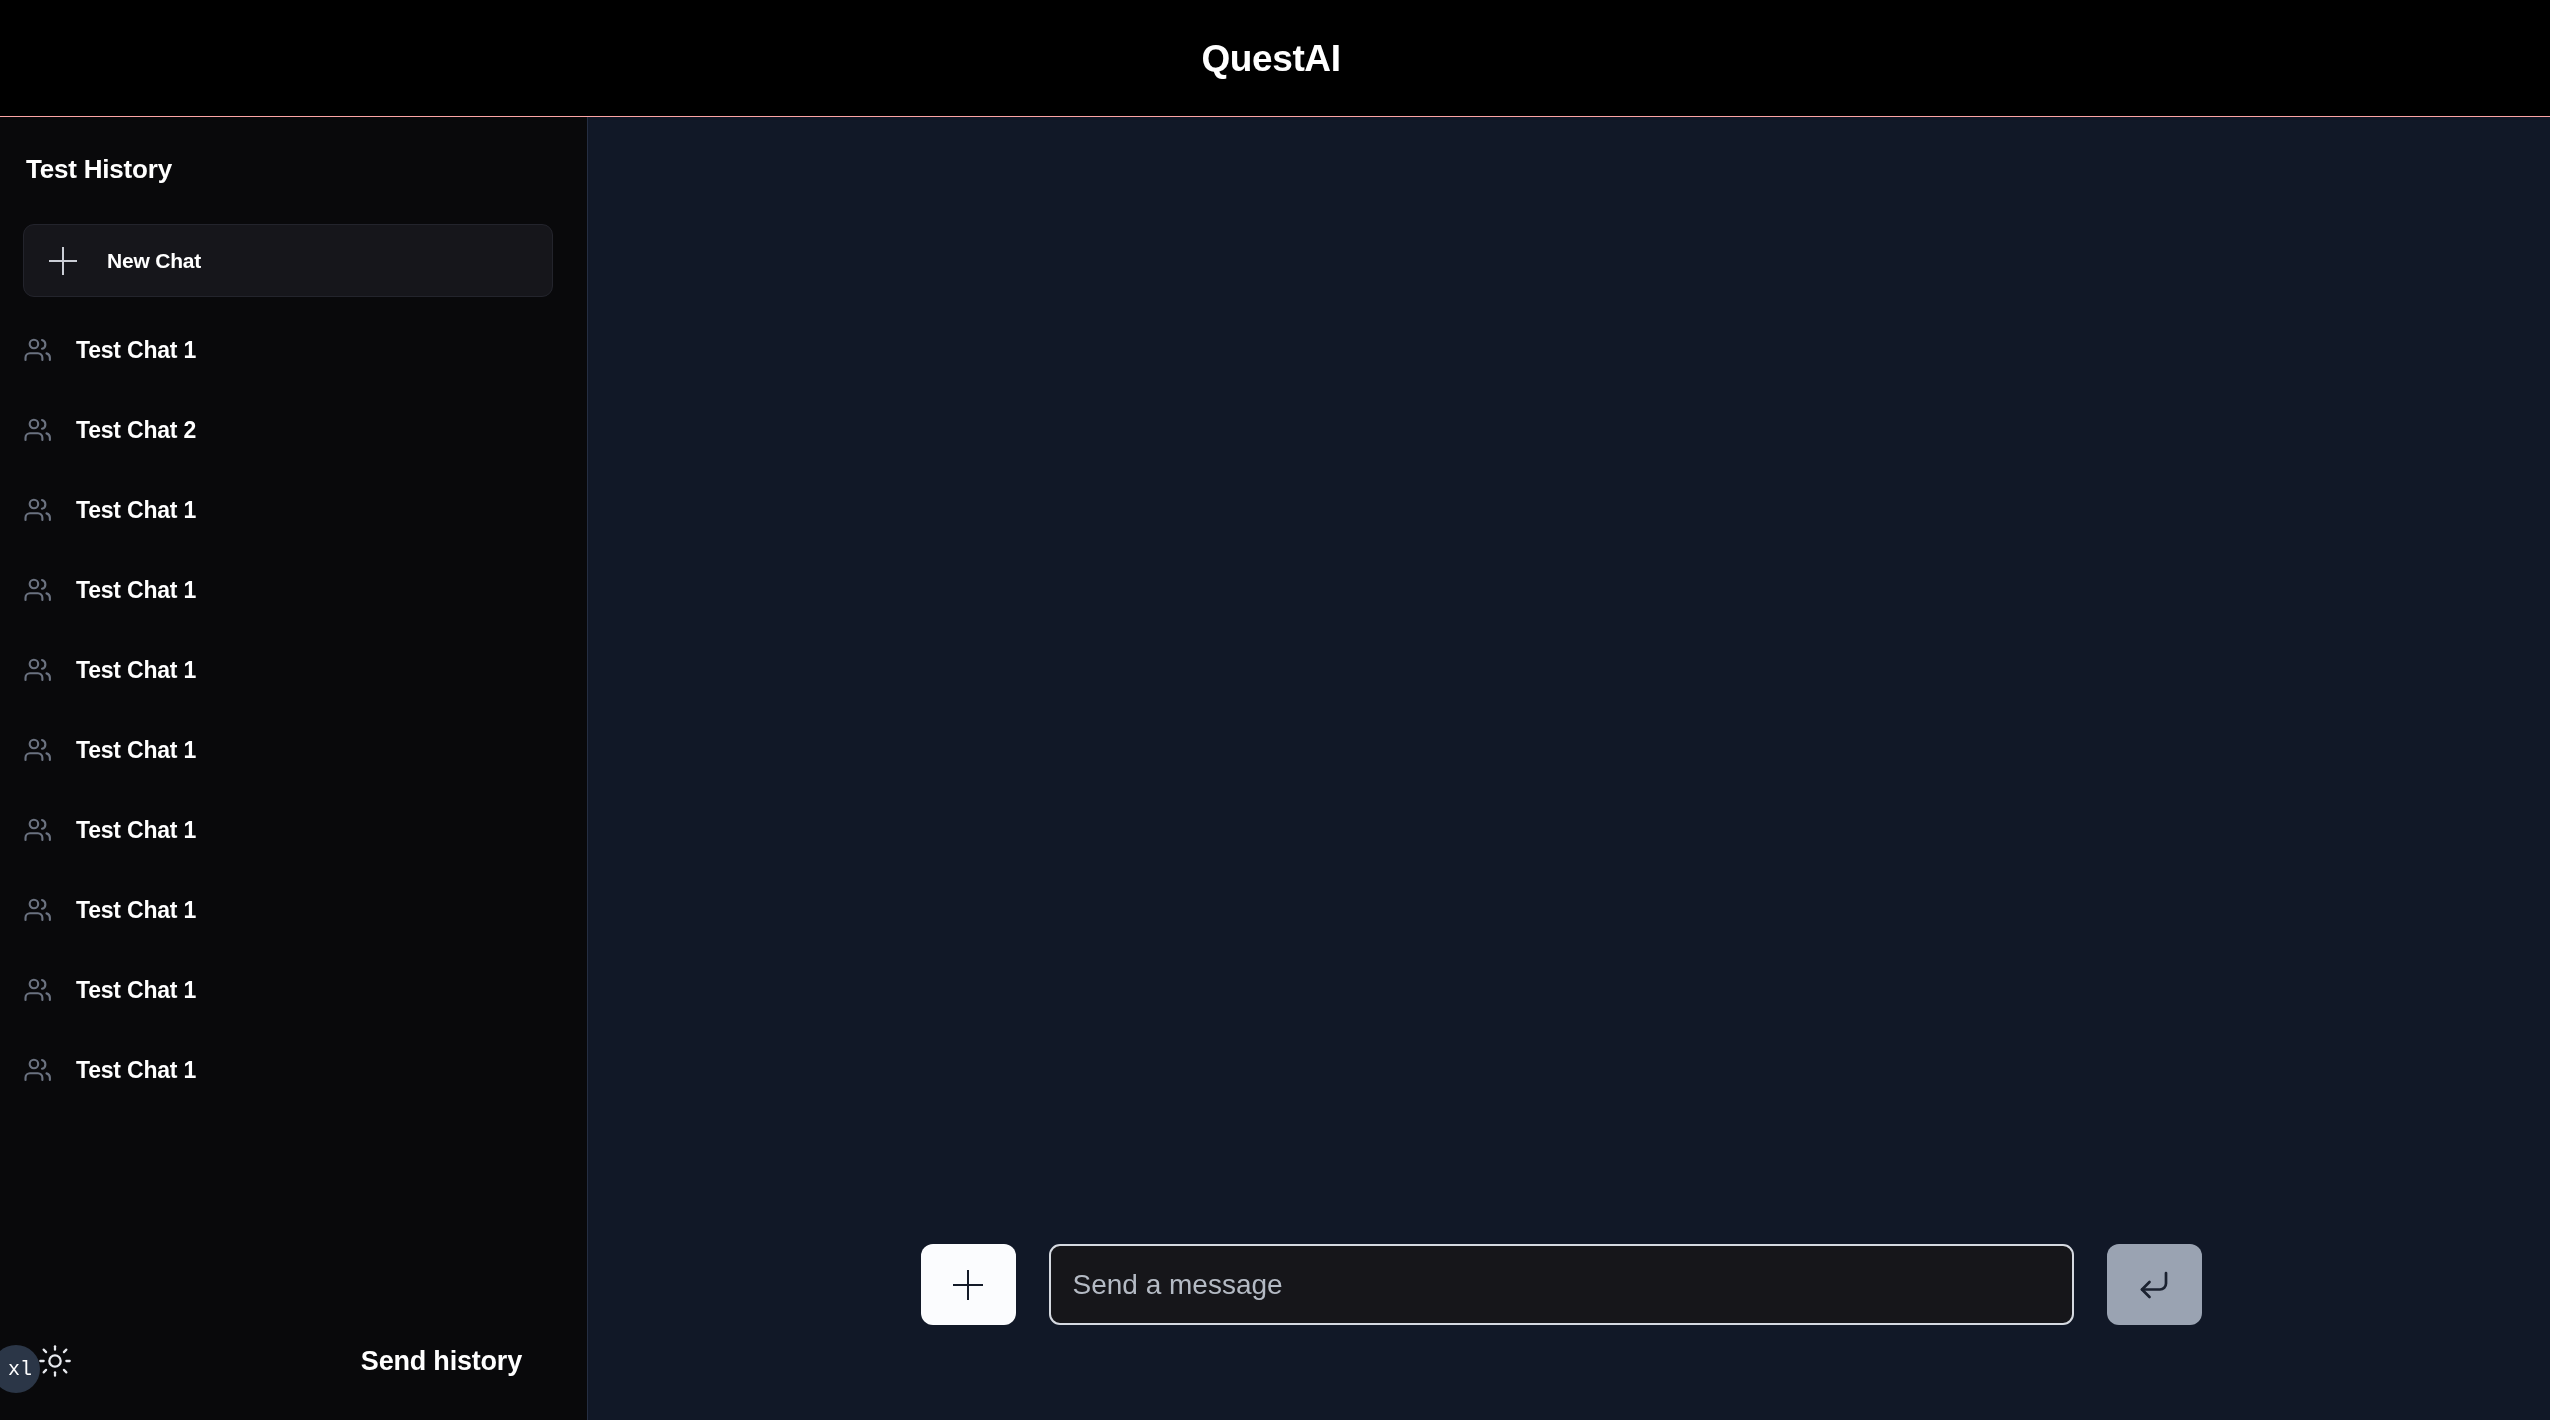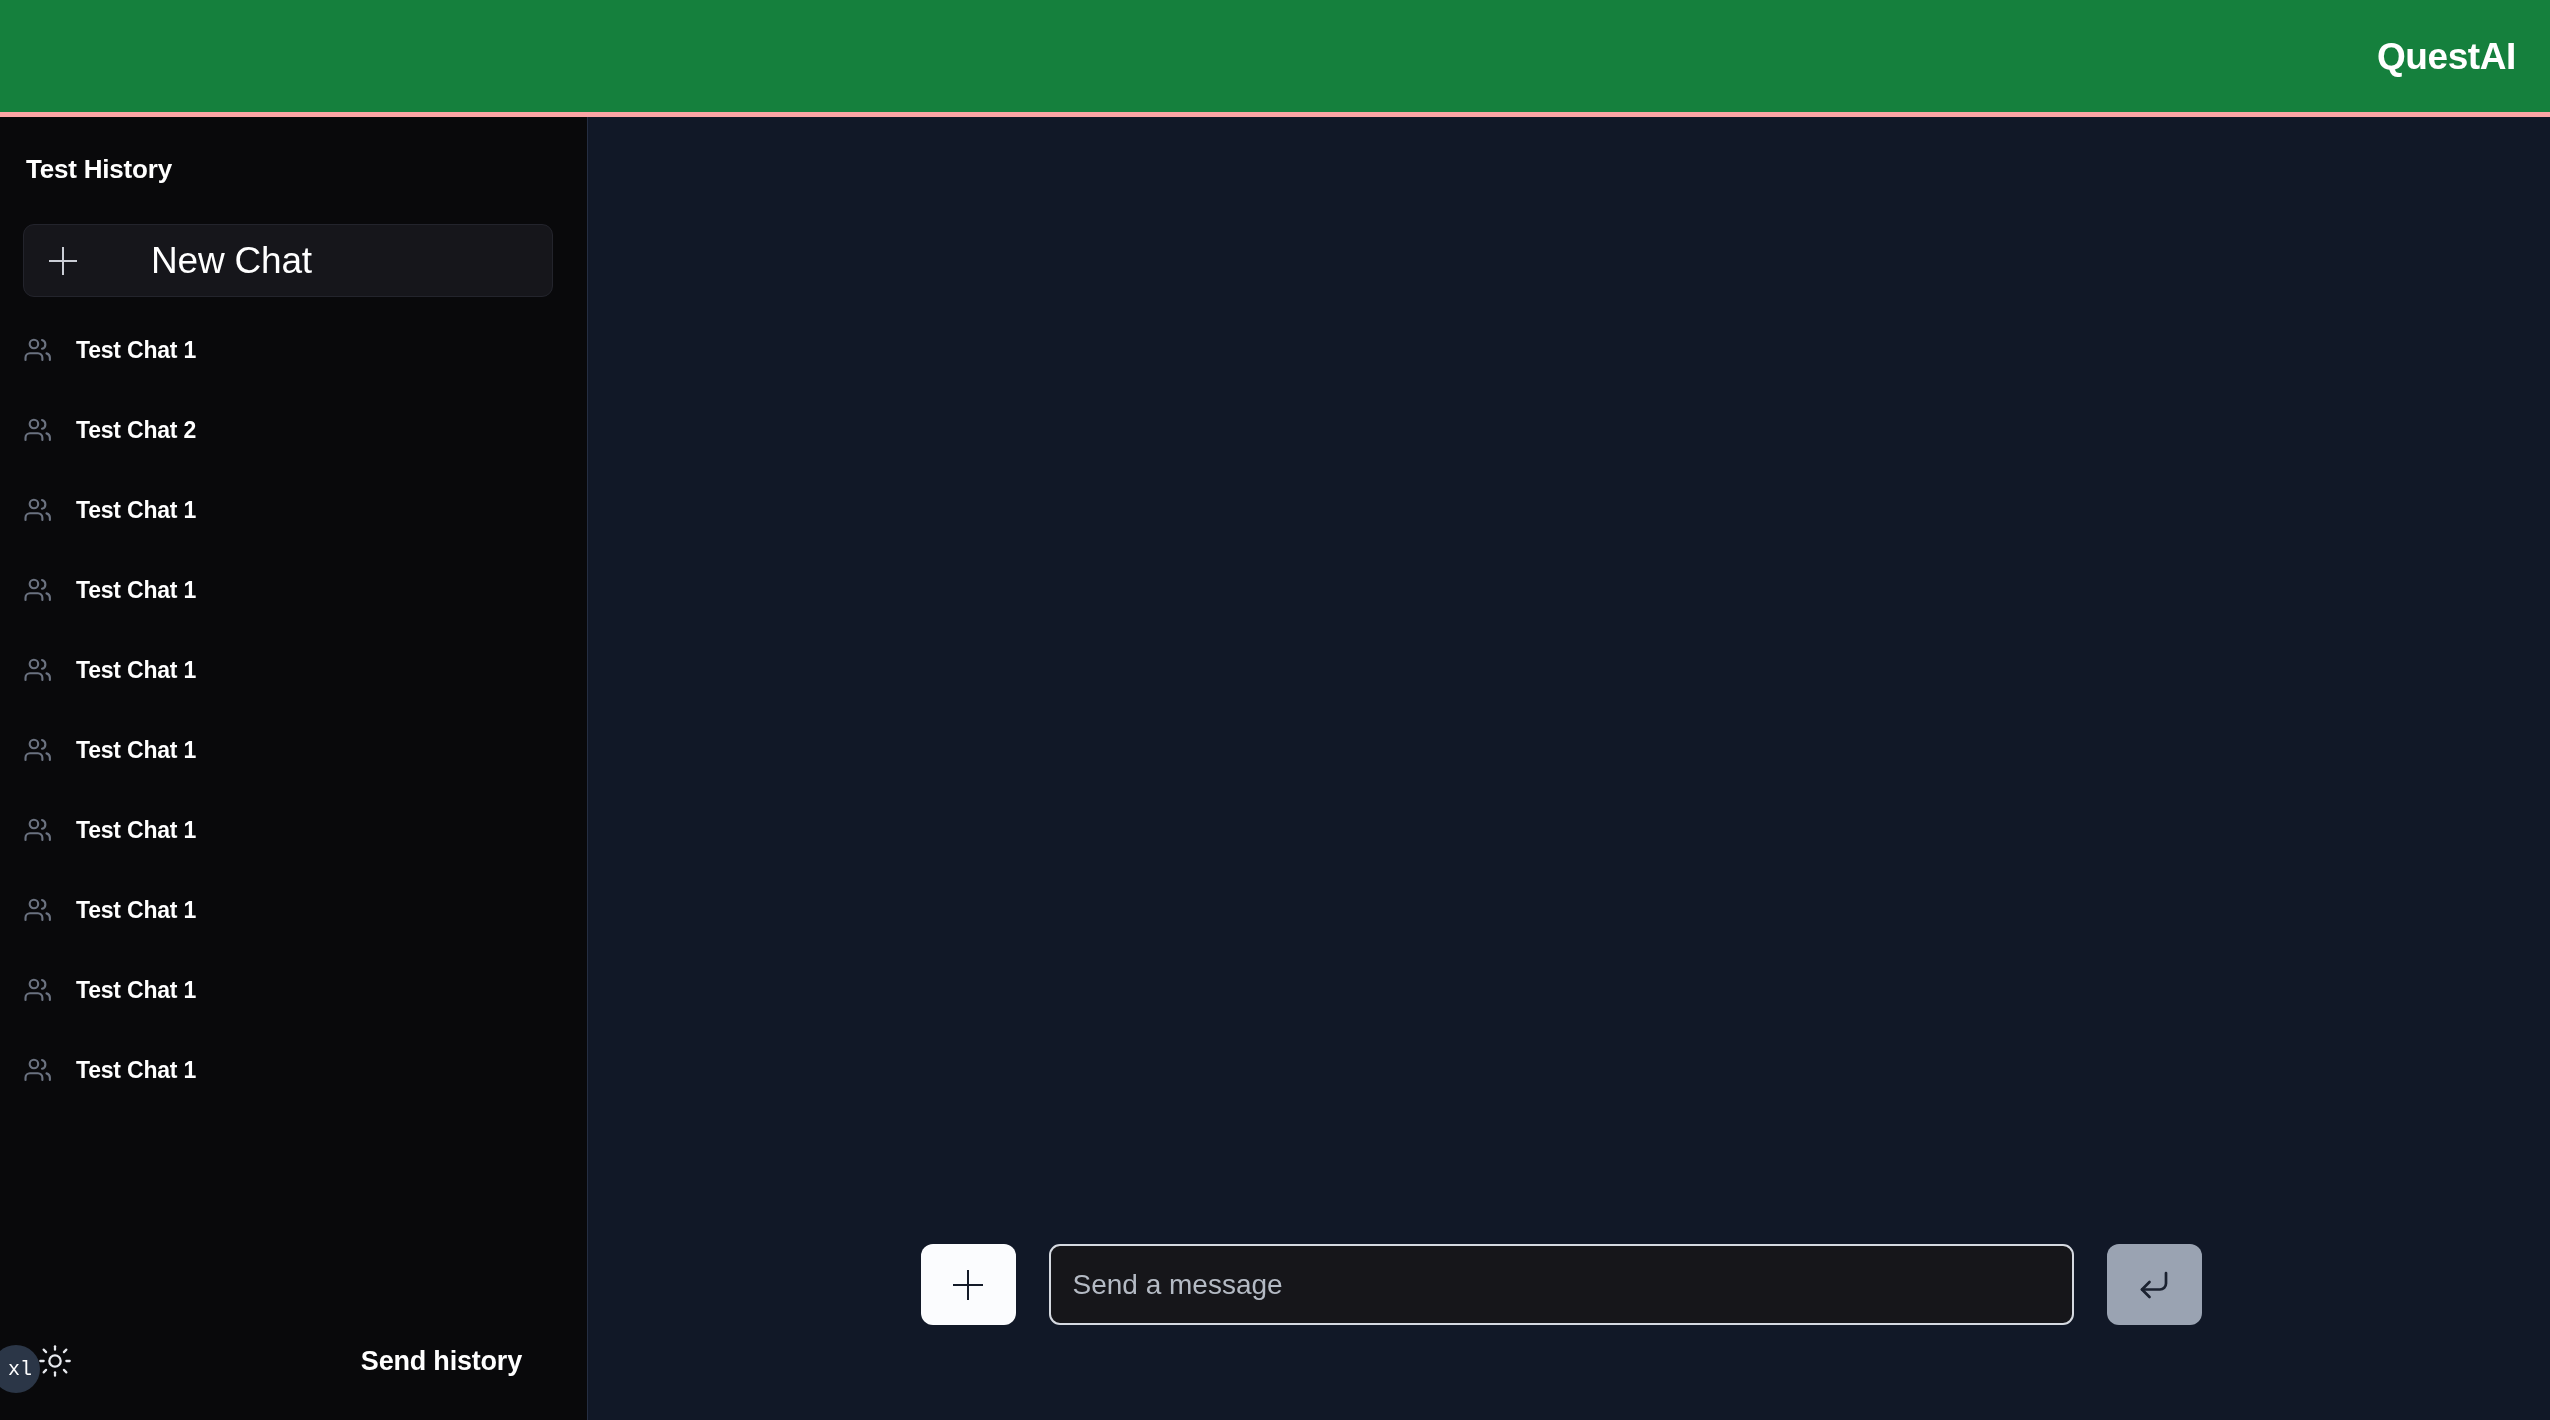--- a/index.html
+++ b/index.html
@@ -17,25 +17,25 @@
     height: 1420px;
     display: flex;
     flex-direction: column;
     position: relative;
   }
 
   
   #header {
     height: 117px;
     flex: 0 0 117px;
-    background: #15803d;
-    border-bottom: 5px solid #fca5a5;
-    display: flex;
-    align-items: center;
-    justify-content: flex-end;
+    background: #000000;
+    border-bottom: 1px solid #fca5a5;
+    display: flex;
+    align-items: center;
+    justify-content: center;
     padding: 0 34px 0 26px;
     position: relative;
     z-index: 5;
   }
 
   #brand {
     color: #ffffff;
     font-size: 37px;
     font-weight: bold;
     letter-spacing: -0.4px;
@@ -123,24 +123,23 @@
   }
   #new-chat-btn .plus-glyph::before {
     left: 0; top: 13px; width: 28px; height: 2px;
   }
   #new-chat-btn .plus-glyph::after {
     top: 0; left: 13px; height: 28px; width: 2px;
   }
 
   #new-chat-label {
     color: #ffffff;
-    font-size: 37px;
-    font-weight: normal;
+    font-size: 21px;
+    font-weight: bold;
     letter-spacing: -0.2px;
-    margin-left: 44px;
   }
 
   #chat-list {
     margin-top: 13px;
     flex: 1 1 auto;
     overflow: hidden;
     padding: 0 0 0 23px;
   }
 
   .chat-item {

